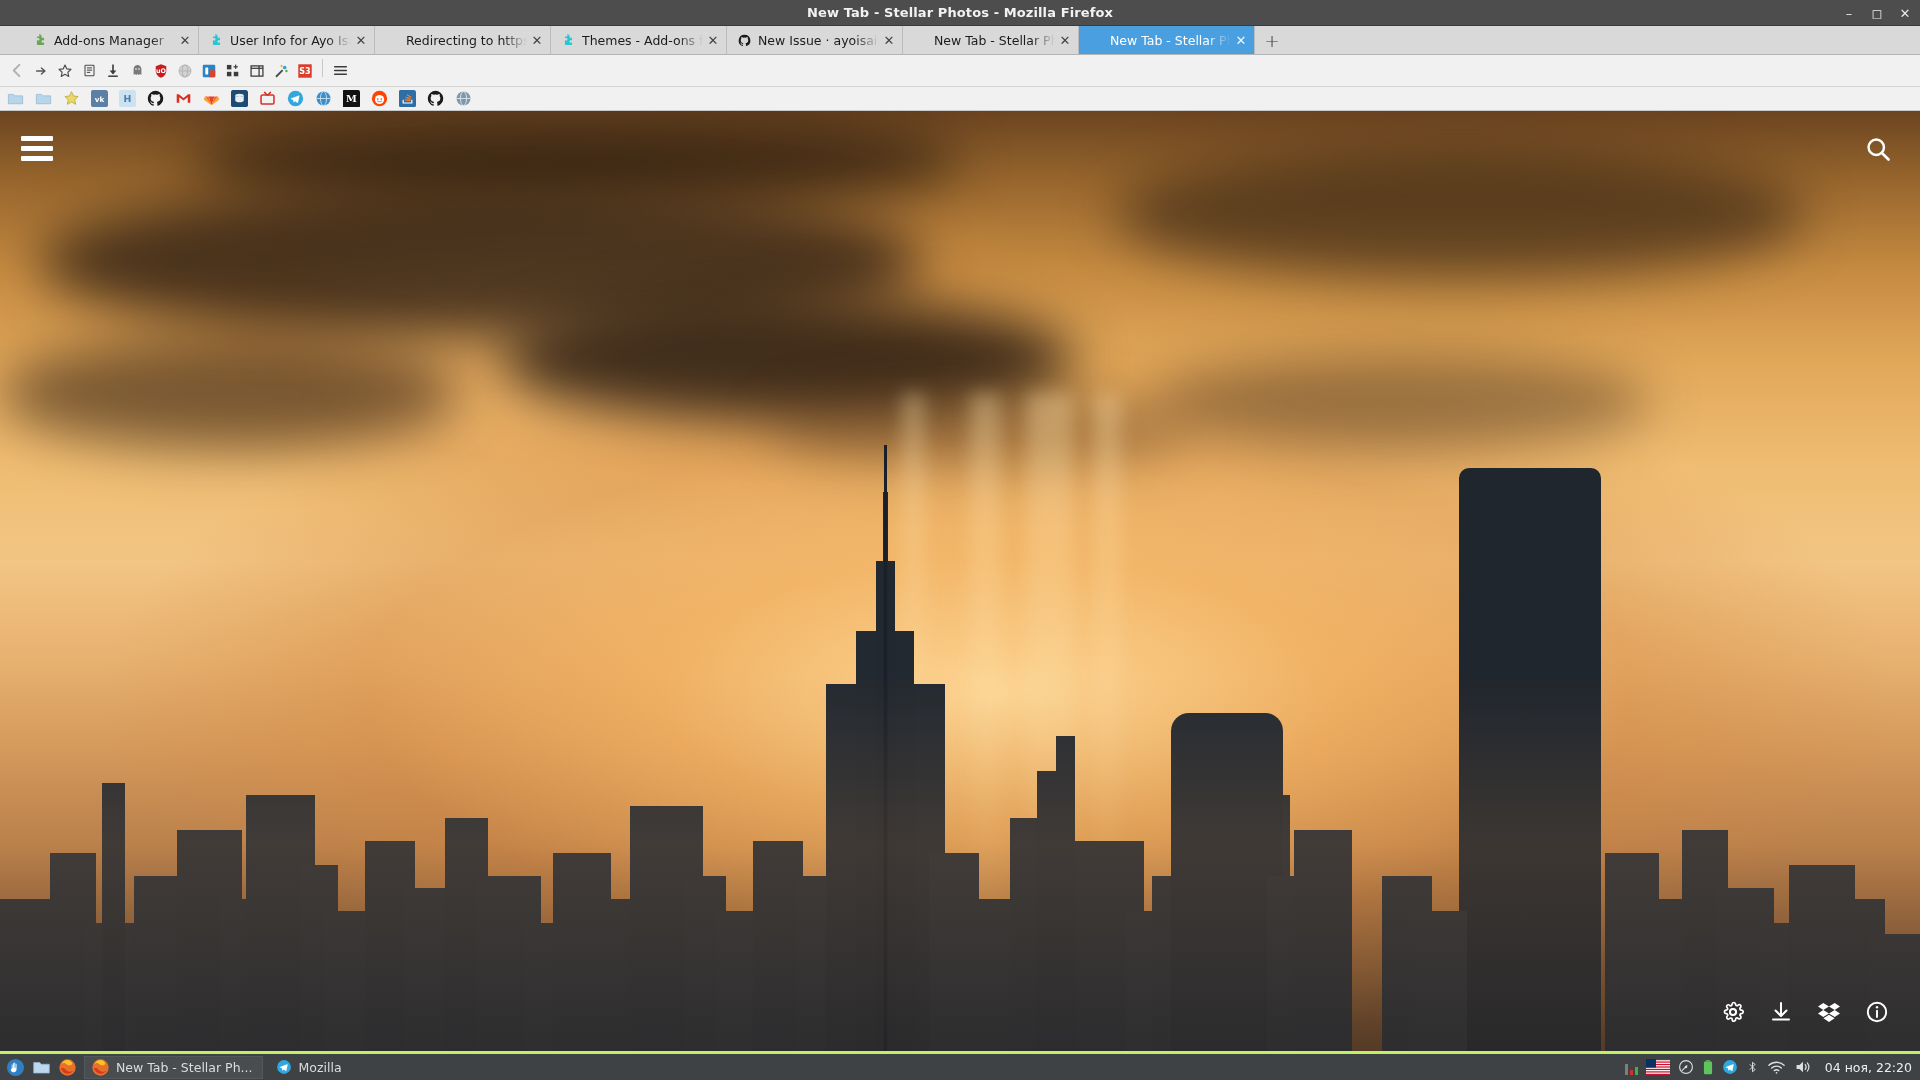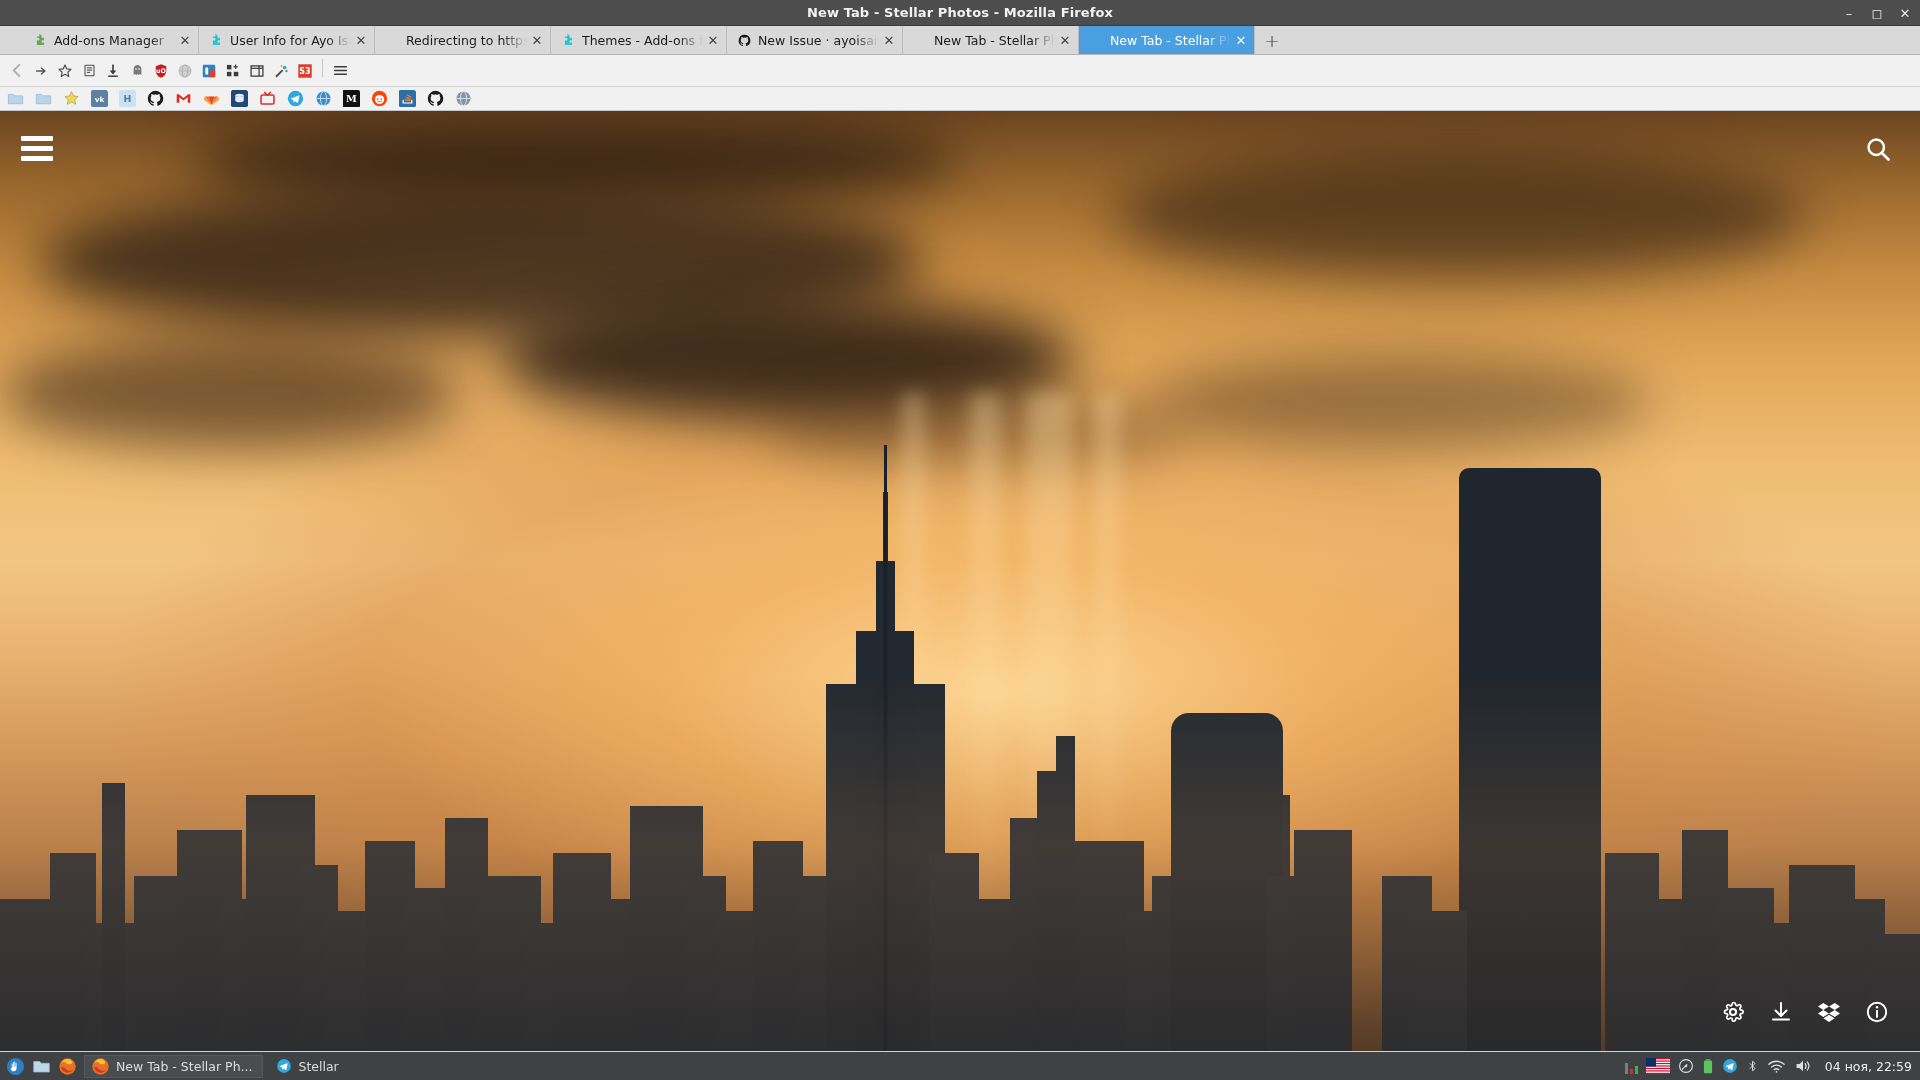--- a/index.html
+++ b/index.html
@@ -194,21 +194,21 @@
     width: 34px; height: 34px; display: flex; align-items: center; justify-content: center;
     cursor: pointer; color: #fff;
   }
   .corner-btn svg { width: 24px; height: 24px; display: block; }
 
   
   .taskbar {
     height: 29px; flex: 0 0 29px;
     background: #3f4245;
     display: flex; align-items: center;
-    border-top: 1px solid #bef264;
+    border-top: 3px solid #bef264;
     padding: 0 4px;
   }
   .tb-launcher { display: flex; align-items: center; gap: 4px; padding-right: 6px; }
   .tb-ic {
     width: 22px; height: 22px; display: flex; align-items: center; justify-content: center;
     cursor: pointer; border-radius: 2px; font-size: 13px; line-height: 1;
   }
   .tb-window {
     display: flex; align-items: center; gap: 6px;
     height: 23px; padding: 0 10px 0 6px;
@@ -655,21 +655,21 @@
           </span>
           <span style="overflow: hidden; text-overflow: ellipsis;">New Tab - Stellar Ph...</span>
         </div>
         <div class="tb-window plain">
           <span style="display: flex; align-items: center; flex: 0 0 auto;">
             <svg viewBox="0 0 20 20" width="16" height="16">
               <circle cx="10" cy="10" r="8.6" fill="#2fa8e0"></circle>
               <path d="M4.8 10.1l9-3.5c.5-.2.9.1.7.8l-1.5 7.2c-.1.5-.5.6-.9.4l-2.4-1.8-1.2 1.1c-.2.2-.4.2-.5-.1l-.9-2.8-2.2-.7c-.5-.2-.5-.4-.1-.6z" fill="#fff"></path>
             </svg>
           </span>
-          <span style="overflow: hidden; text-overflow: ellipsis;">Stellar</span>
+          <span style="overflow: hidden; text-overflow: ellipsis;">Mozilla</span>
         </div>
       </div>
     <div class="tb-spacer"></div>
     <div class="tray" id="tray">
         <div class="tray-ic">
           <span style="display:flex;align-items:flex-end;gap:2px;height:16px;">
             <i style="display:block;width:3px;height:11px;background:#7d7d7d"></i>
             <i style="display:block;width:3px;height:5px;background:#d03030"></i>
             <i style="display:block;width:3px;height:8px;background:#37b34a"></i>
           </span>
@@ -721,16 +721,16 @@
             <circle cx="11" cy="14.2" r="1" fill="#dedede" stroke="none"></circle>
           </svg>
         </div>
         <div class="tray-ic">
           <svg viewBox="0 0 22 18" width="19" height="16">
             <path d="M3 6.6h3.4L10.4 3v12L6.4 11.4H3z" fill="#dedede"></path>
             <path d="M13 6.2a4.6 4.6 0 0 1 0 5.6M15.4 4.2a7.8 7.8 0 0 1 0 9.6" fill="none" stroke="#dedede" stroke-width="1.4" stroke-linecap="round"></path>
           </svg>
         </div>
       </div>
-    <div class="clock">04 ноя, 22:59</div>
+    <div class="clock">04 ноя, 22:20</div>
   </div>
 
 </div>
 
 </body></html>

